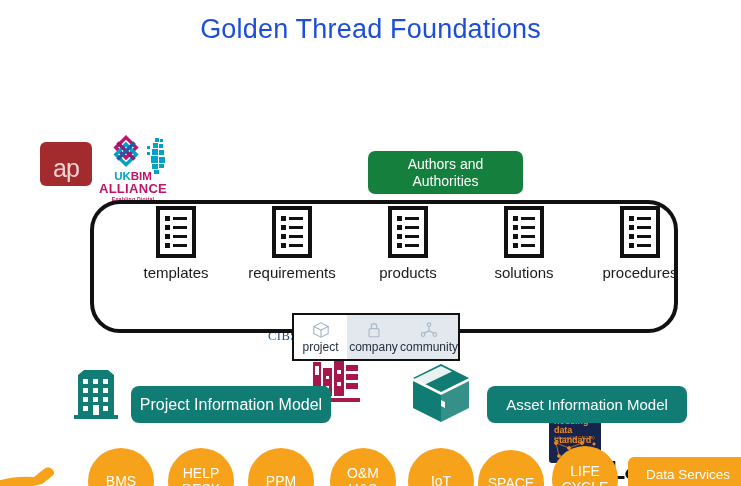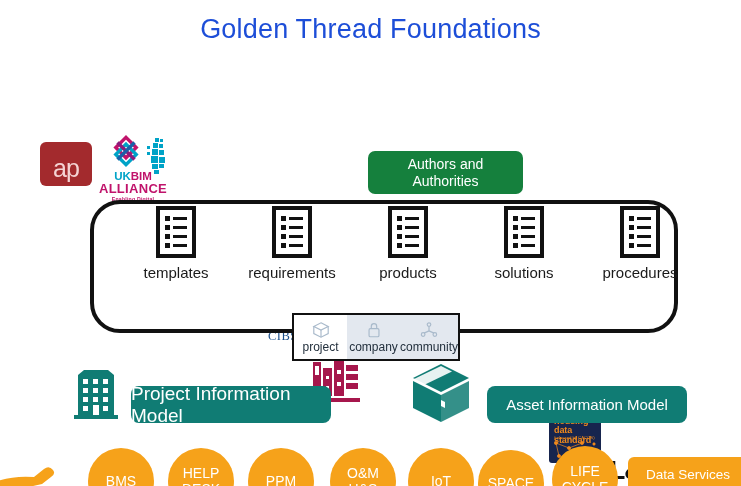--- a/index.html
+++ b/index.html
@@ -125,21 +125,21 @@
   .pcc-cell{flex:1;display:flex;flex-direction:column;align-items:center;
     justify-content:center;gap:1px;box-sizing:border-box;}
   .pcc-cell.shaded{background:#E3E8EF;}
   .pcc-ico{width:18px;height:18px;}
   .pcc-label{font-size:12px;color:#23303d;white-space:nowrap;}
 
   
   .bld-ico{position:absolute;left:72px;top:367px;width:48px;height:52px;}
   .pim-pill{position:absolute;left:131px;top:386px;width:200px;height:37px;
     background:#107C74;border-radius:8px;display:flex;align-items:center;
-    justify-content:center;color:#fff;font-size:19px;}
+    justify-content:center;color:#fff;font-size:16px;}
   .box3d{position:absolute;left:410px;top:363px;width:62px;height:60px;}
   .aim-pill{position:absolute;left:487px;top:386px;width:200px;height:37px;
     background:#107C74;border-radius:8px;display:flex;align-items:center;
     justify-content:center;color:#fff;font-size:15px;}
 
   
   .hand{position:absolute;left:-14px;top:455px;width:100px;height:45px;}
   .circle{
     position:absolute;width:66px;height:66px;border-radius:50%;
     background:#F6A21A;color:#fff;display:flex;flex-direction:column;

